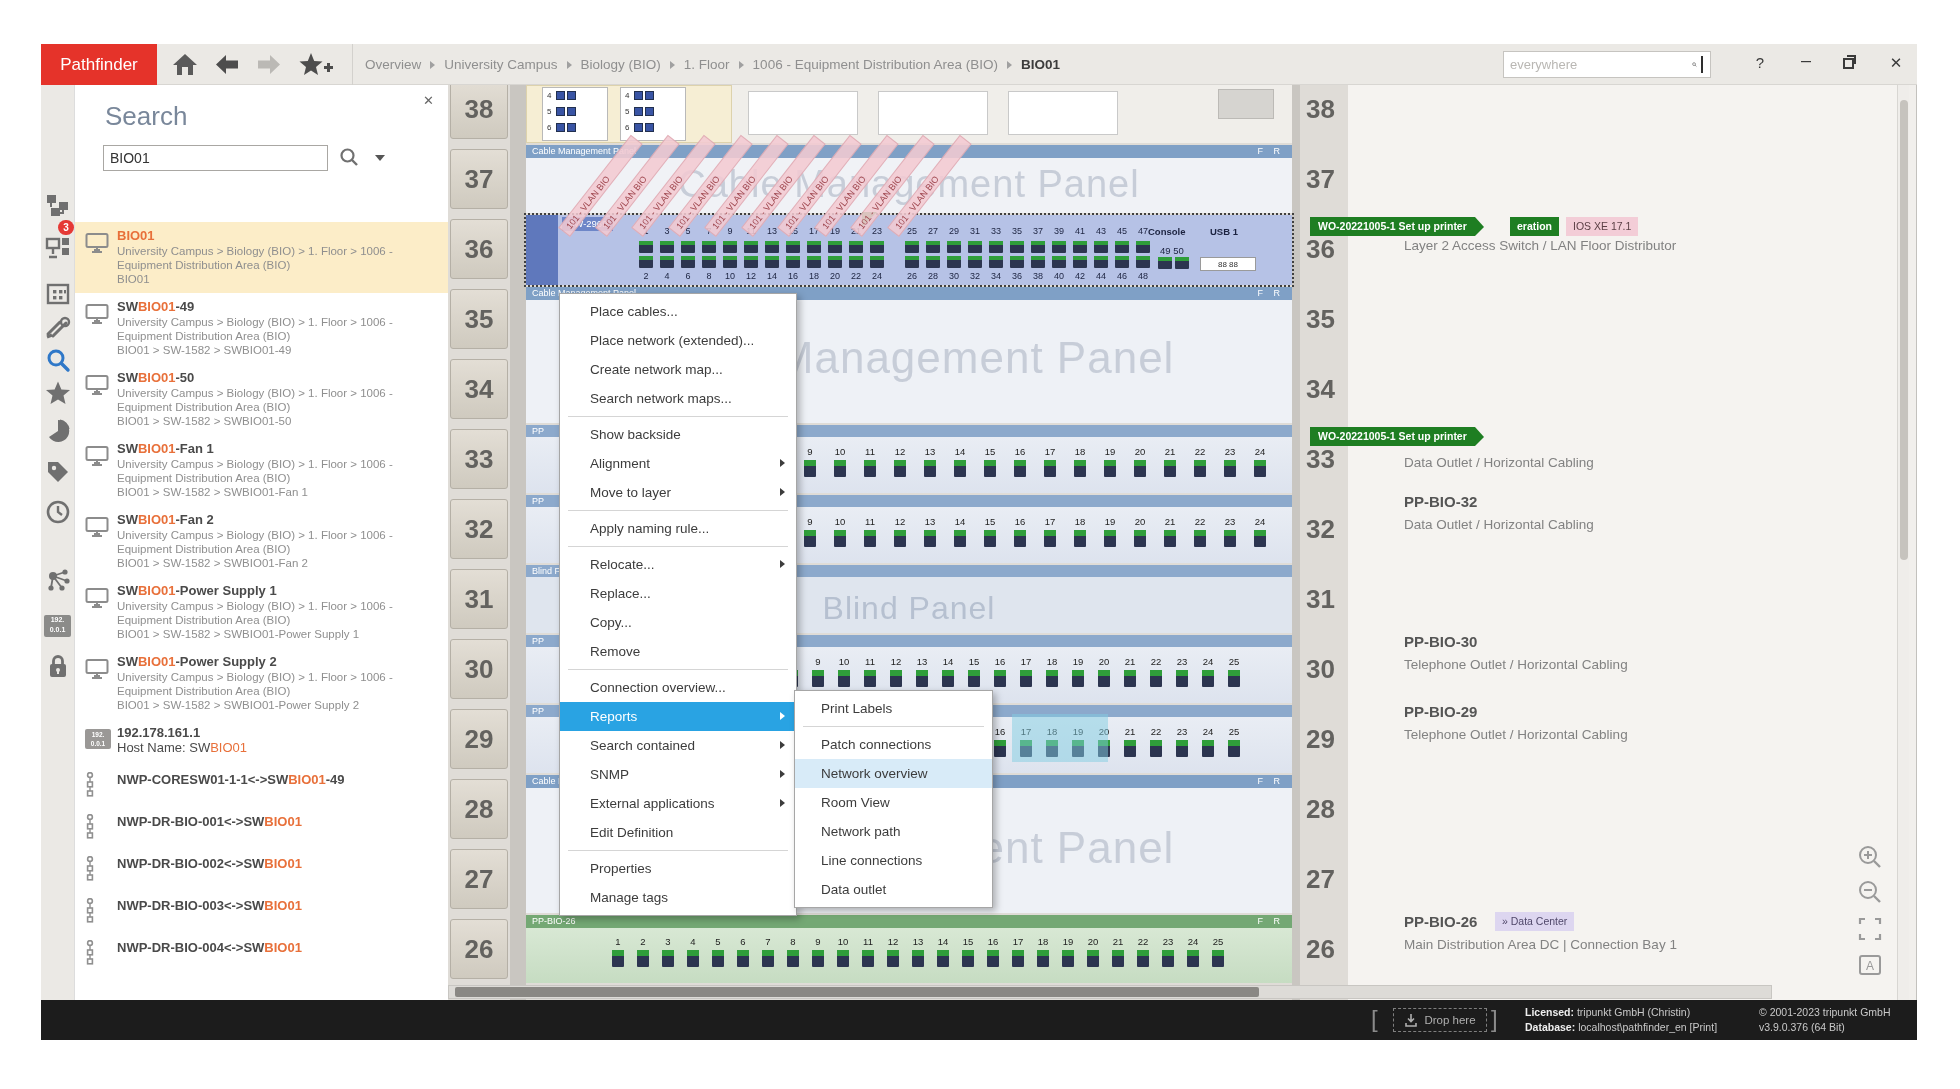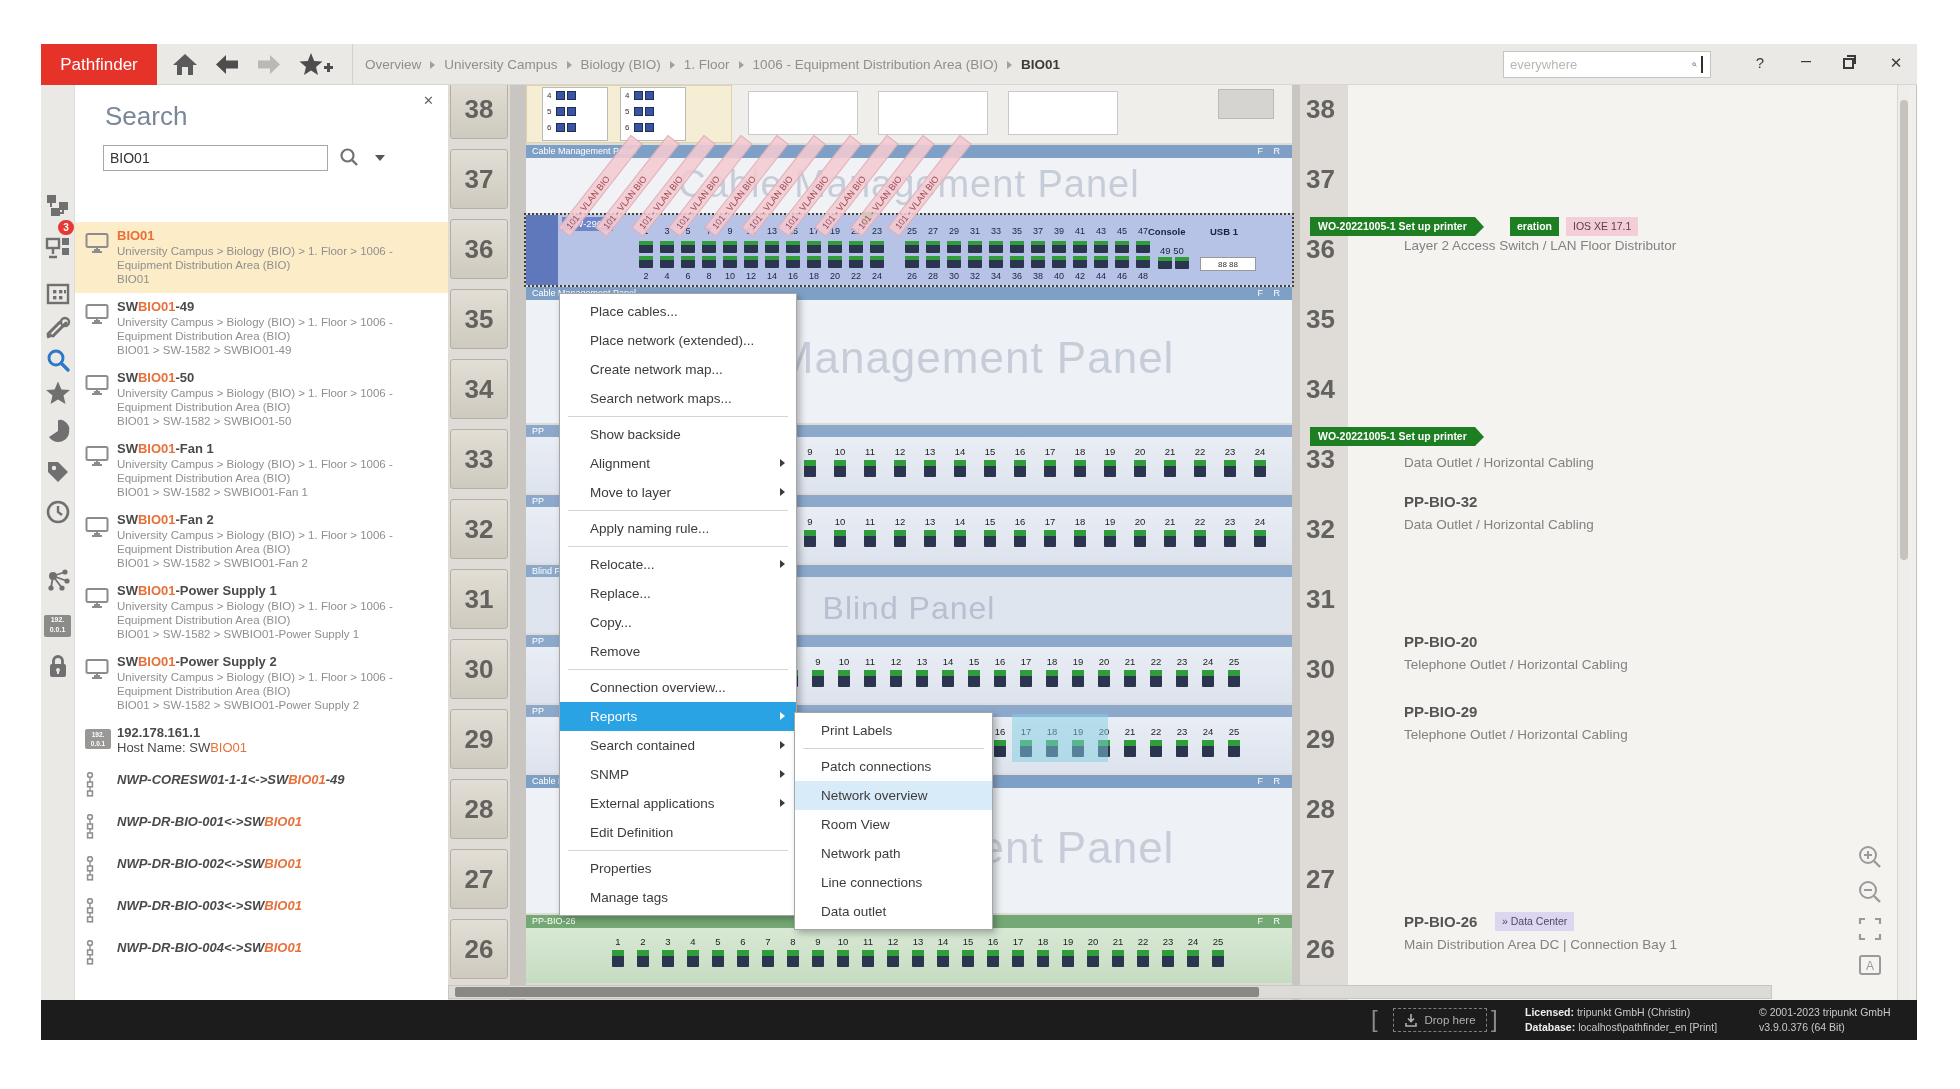--- a/index.html
+++ b/index.html
@@ -40,21 +40,21 @@
   .filters{position:absolute;left:30px;top:98px;width:320px;font-size:13px;color:#555;line-height:20px;}
   .filters .flabel{font-weight:bold;color:#3d3d3d;}
   .filters .fcount{font-size:11px;color:#9a9a9a;}
   .results{position:absolute;left:0;top:137px;width:373px;height:778px;overflow:hidden;}
   .res{position:relative;padding:6px 8px 7px 42px;}
   .res.sel{background:#fcedc8;}
   .res-ic{position:absolute;left:10px;top:10px;}
   .res-title{font-size:13px;font-weight:bold;color:#4a4a4a;line-height:16px;}
   .res-title .hl, .res-line .hl{color:#e8703a;}
   .res-line{font-size:11.5px;color:#8f8f8f;line-height:14px;}
-  .res.path{padding:10px 8px 16px 42px;font-style:italic;}
+  .res.path{padding:10px 8px 16px 42px;}
   .res.path .res-ic{top:10px;}
 
   
   .rack-clip{position:absolute;left:448px;top:85px;width:1449px;height:915px;overflow:hidden;background:#f5f3f0;z-index:1;}
   .rack-zone{position:absolute;left:0;top:0;width:900px;height:915px;background:#dfdcd7;}
   .rail{position:absolute;left:62px;top:0;width:16px;height:915px;background:#c9c6c1;}
   .rail.right{left:844px;width:8px;}
   .ucell{position:absolute;left:2px;width:58px;height:60px;background:linear-gradient(#e3ded5,#cfcabf);border:1px solid #b5b0a6;border-radius:3px;box-sizing:border-box;color:#63625f;font-size:26px;font-weight:bold;text-align:center;line-height:58px;}
   .unum{position:absolute;left:858px;width:48px;height:60px;color:#63625f;font-size:26px;font-weight:bold;line-height:60px;}
   .panel{position:absolute;left:78px;width:766px;box-sizing:border-box;}
@@ -95,21 +95,21 @@
 
   
   .vscroll{position:absolute;left:1897px;top:85px;width:12px;height:915px;background:#efedea;border-left:1px solid #d8d6d2;box-sizing:border-box;z-index:2;}
   .vthumb{position:absolute;left:2px;top:15px;width:8px;height:460px;background:#c6c3be;border-radius:4px;}
   .hscroll{position:absolute;left:448px;top:985px;width:1324px;height:14px;background:#dddbd7;border:1px solid #c8c6c2;box-sizing:border-box;z-index:6;}
   .hthumb{position:absolute;left:6px;top:1px;width:804px;height:10px;background:#8a8884;border-radius:2px;}
 
   
   .menu{position:absolute;background:#fff;border:1px solid #a6a6a6;box-shadow:3px 3px 7px rgba(0,0,0,0.28);padding:3px 0;z-index:40;margin-top:48px;}
   .menu.main{left:559px;top:245px;width:236px;}
-  .menu.sub{left:794px;top:664px;width:197px;z-index:41;}
+  .menu.sub{left:794px;top:642px;width:197px;z-index:41;}
   .menu-item{position:relative;height:29px;line-height:29px;padding-left:30px;font-size:13.5px;color:#3c3c3c;white-space:nowrap;}
   .menu.sub .menu-item{padding-left:26px;}
   .menu-item.hl{background:#29a3e3;color:#fff;}
   .menu-item.softhl{background:#d8ebf8;}
   .menu-item .arr{position:absolute;right:11px;top:10px;width:0;height:0;border-left:5px solid currentColor;border-top:4.5px solid transparent;border-bottom:4.5px solid transparent;}
   .menu-sep{height:0;border-top:1px solid #d5d5d5;margin:3px 8px;}
 
   
   .statusbar{position:absolute;left:41px;top:1000px;width:1876px;height:40px;background:#1c1c1c;z-index:10;}
   .bracket{position:absolute;top:5px;font-size:24px;color:#8a8a8a;font-weight:400;}
@@ -860,21 +860,21 @@
 
     <div class="ribbon" style="left:862px;top:132px;">WO-20221005-1 Set up printer</div>
     <div class="chip green" style="left:1062px;top:132px;">eration</div>
     <div class="chip pink" style="left:1118px;top:132px;">IOS XE 17.1</div>
     <div class="ann-text" style="left:956px;top:153px;">Layer 2 Access Switch / LAN Floor Distributor</div>
     <div class="ribbon" style="left:862px;top:342px;">WO-20221005-1 Set up printer</div>
     <div id="rowanns">
         <div class="ann-text" style="left: 956px; top: 370px;">Data Outlet / Horizontal Cabling</div>
         <div class="ann-title" style="left: 956px; top: 408px;">PP-BIO-32</div>
         <div class="ann-text" style="left: 956px; top: 432px;">Data Outlet / Horizontal Cabling</div>
-        <div class="ann-title" style="left: 956px; top: 548px;">PP-BIO-20</div>
+        <div class="ann-title" style="left: 956px; top: 548px;">PP-BIO-30</div>
         <div class="ann-text" style="left: 956px; top: 572px;">Telephone Outlet / Horizontal Cabling</div>
         <div class="ann-title" style="left: 956px; top: 618px;">PP-BIO-29</div>
         <div class="ann-text" style="left: 956px; top: 642px;">Telephone Outlet / Horizontal Cabling</div>
         <div class="ann-title" style="left: 956px; top: 828px;">PP-BIO-26</div>
         <div class="chip lav" style="left: 1047px; top: 827px;">» Data Center</div>
         <div class="ann-text" style="left: 956px; top: 852px;">Main Distribution Area DC | Connection Bay 1</div>
       </div>
 
     <div class="zoomctl" style="top:758px;">
       <svg width="28" height="28" viewBox="0 0 28 28">

